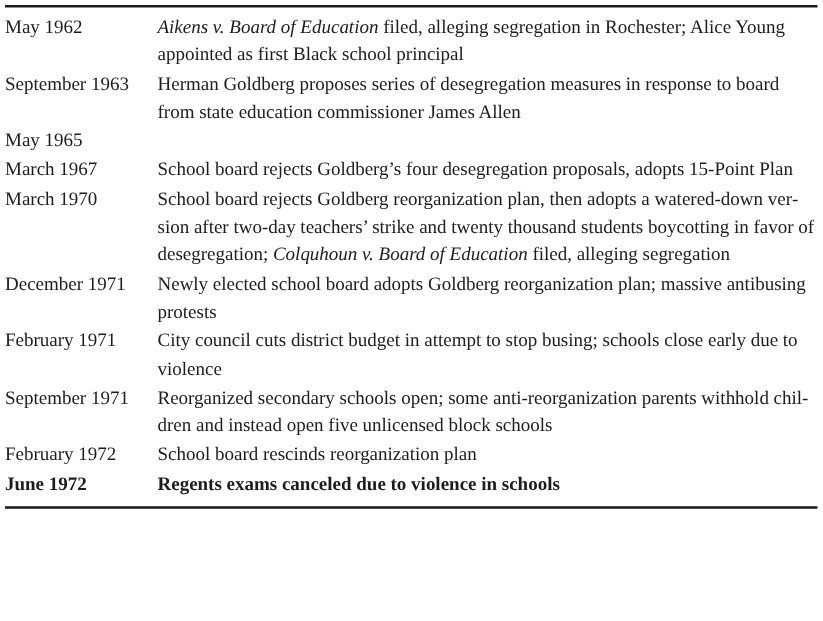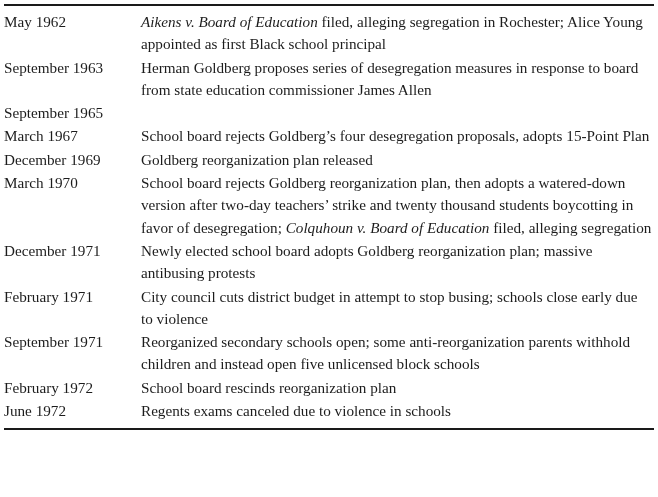--- a/index.html
+++ b/index.html
@@ -5,49 +5,45 @@
   html, body { margin: 0; padding: 0; background: #ffffff; }
   body { width: 658px; height: 497px; position: relative; overflow: hidden; }
   .timeline {
     position: absolute; left: 4px; top: 4px; width: 650px;
     border-top: 2px solid #1a1a1a;
     border-bottom: 2px solid #1a1a1a;
     padding-top: 5px; padding-bottom: 6px;
     font-family: "DejaVu Serif", "Liberation Serif", serif;
     font-size: 13.2px; color: #1c1c1c;
   }
-  .row { display: flex; line-height: 22.3px; margin-bottom: 1px; gap: 15px; }
-  .row:last-child { margin-bottom: 0; }
+  .row { display: flex; line-height: 22.3px; margin-bottom: 1px; }
+  .row:last-child { margin-bottom: 0; font-weight: bold; }
   .date { width: 122px; flex: 0 0 122px; white-space: nowrap; }
   .desc { flex: 1 1 auto; padding-right: 2px; }
   .desc i { font-style: italic; }
   .timeline { font-family: "Liberation Serif", "DejaVu Serif", serif; font-size: 15.2px; }
 </style>
 </head>
 <body>
 
 <div class="timeline" id="timeline">
     <div class="row">
       <div class="date">May 1962</div>
       <div class="desc"><i>Aikens v. Board of Education</i><span> filed, alleging segregation in Rochester; Alice Young appointed as first Black school principal</span></div>
     </div>
     <div class="row">
       <div class="date">September 1963</div>
       <div class="desc"><span>Herman Goldberg proposes series of desegregation measures in response to board from state education commissioner James Allen</span></div>
     </div>
     <div class="row">
-      <div class="date">September 1965</div>
+      <div class="date">May 1965</div>
     </div>
     <div class="row">
       <div class="date">March 1967</div>
       <div class="desc"><span>School board rejects Goldberg’s four desegregation proposals, adopts 15-Point Plan</span></div>
-    </div>
-    <div class="row">
-      <div class="date">December 1969</div>
-      <div class="desc"><span>Goldberg reorganization plan released</span></div>
     </div>
     <div class="row">
       <div class="date">March 1970</div>
       <div class="desc"><span>School board rejects Goldberg reorganization plan, then adopts a watered-down ver­sion after two-day teachers’ strike and twenty thousand students boycotting in favor of desegregation; </span><i>Colquhoun v. Board of Education</i><span> filed, alleging segregation</span></div>
     </div>
     <div class="row">
       <div class="date">December 1971</div>
       <div class="desc"><span>Newly elected school board adopts Goldberg reorganization plan; massive antibusing protests</span></div>
     </div>
     <div class="row">

